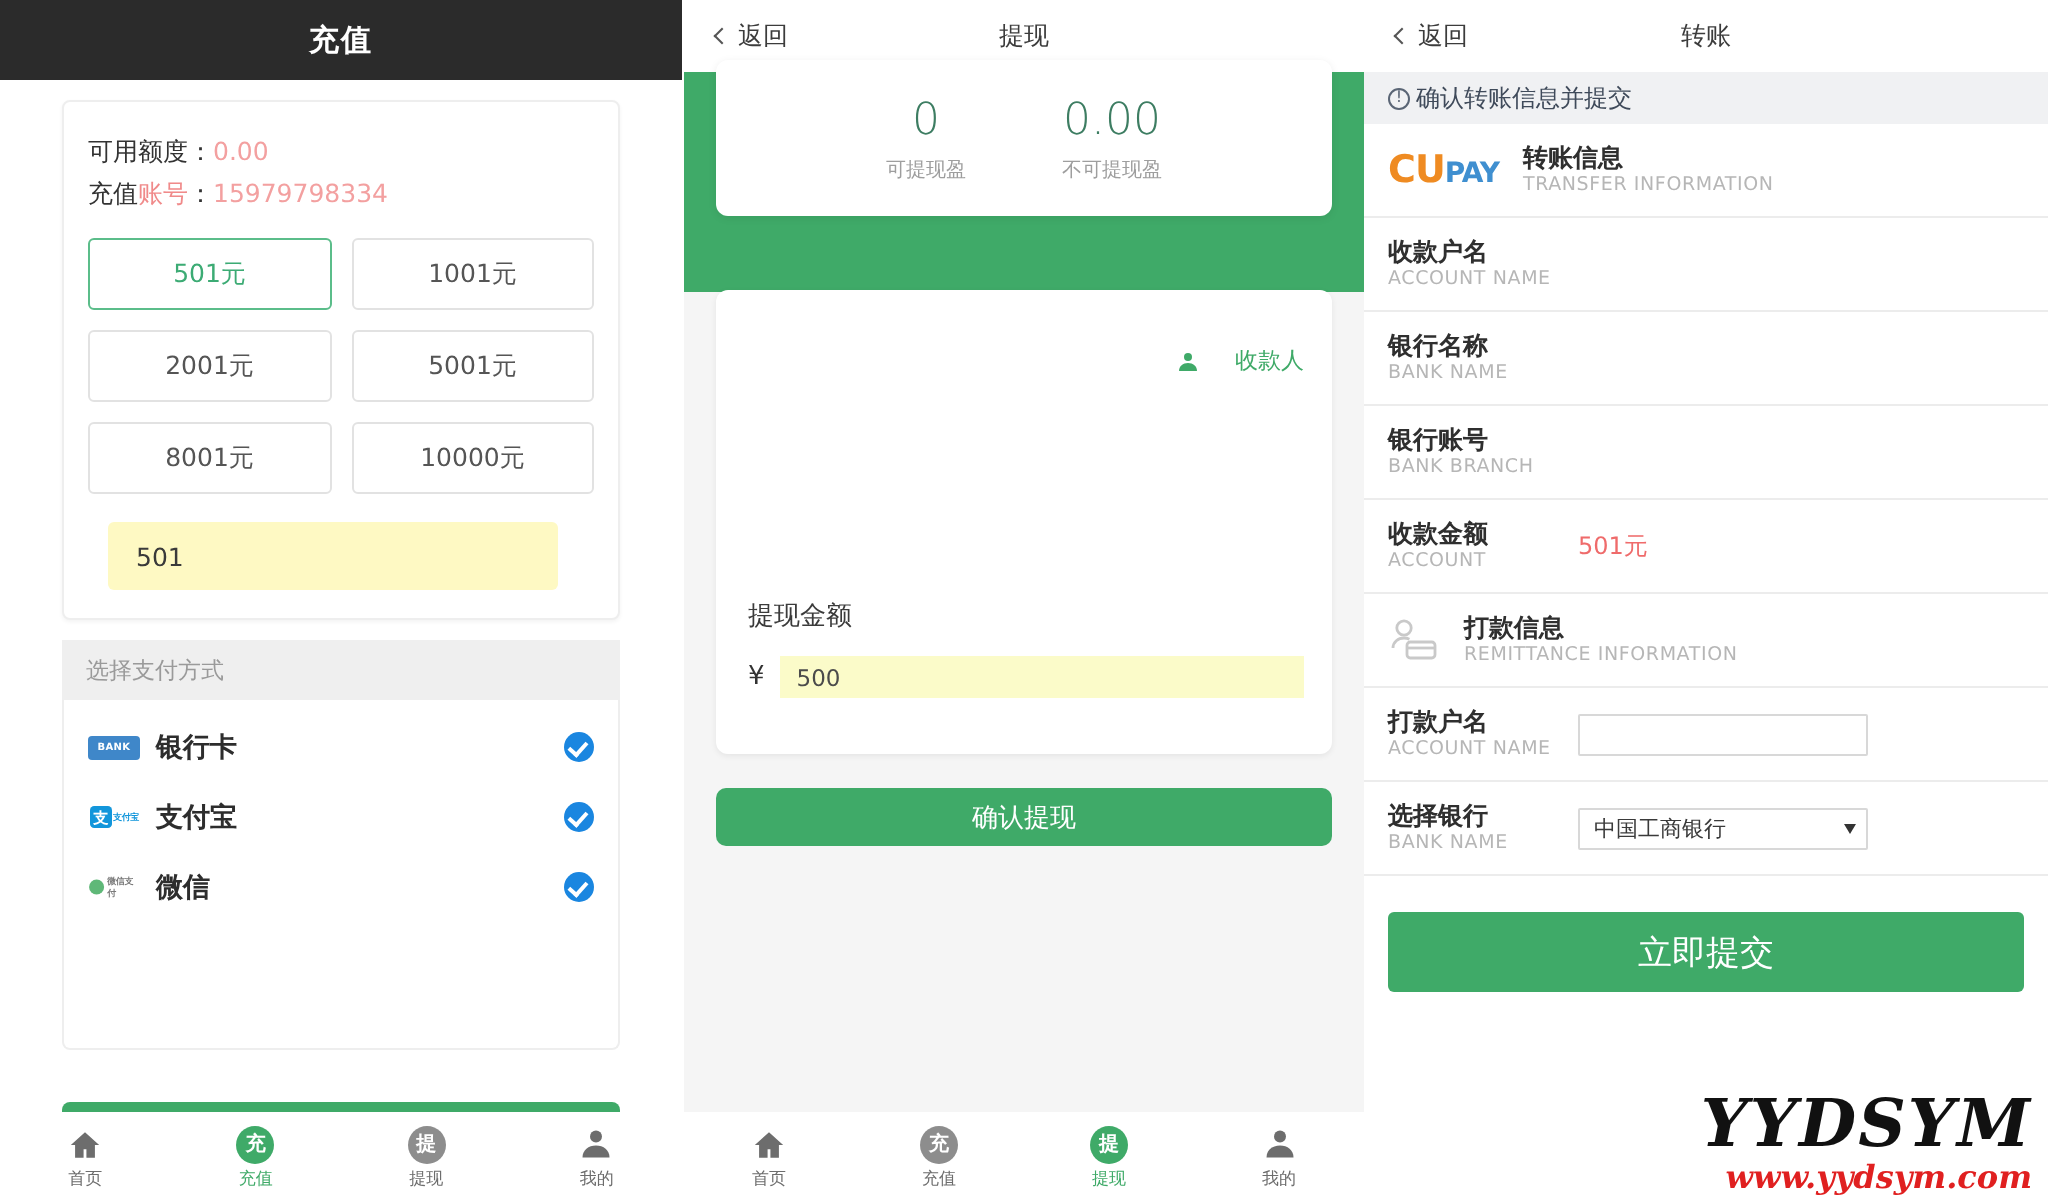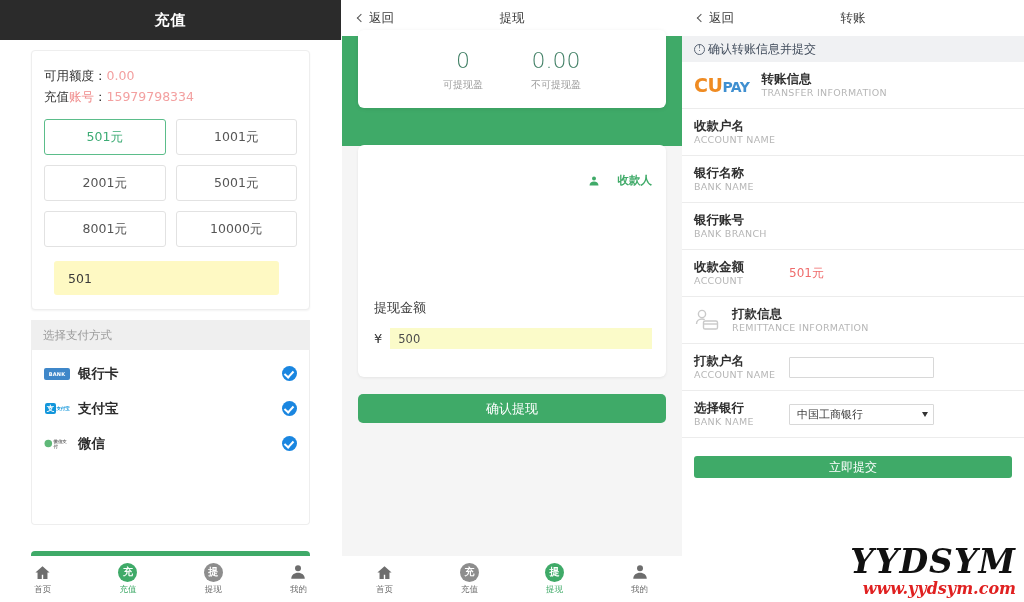--- a/index.html
+++ b/index.html
@@ -99,21 +99,21 @@
     display: flex; align-items: center; justify-content: center; gap: 48px;
   }
   .bal-cell { text-align:center; }
   .bal-cell .num { font-size: 22px; color: #3d7d62; font-weight: 300; line-height: 27px;}
   .bal-cell .cap { font-size: 10px; color: #9e9e9e; margin-top: 4px;}
   .b-paycard {
     position: absolute; left: 16px; right: 16px; top: 145px; height: 232px;
     background: #fff; border-radius: 6px; box-shadow: 0 1px 3px rgba(0,0,0,.07);
   }
   .payee { position:absolute; right: 14px; top: 28px; display:flex; align-items:center; gap:18px;
-           font-size: 11.5px; color: #3faa68; font-weight: bold; }
+           font-size: 11.5px; color: #3faa68; }
   .wd-label { position:absolute; left: 16px; bottom: 60px; font-size: 13px; color:#3b3b3b; }
   .wd-inputrow { position:absolute; left: 16px; right: 14px; bottom: 28px; display:flex; align-items:center; gap:8px;}
   .yen { font-size: 13px; color:#333; }
   .wd-input { flex:1; height: 21px; background:#fbfbc9; font-size: 11.5px; color:#4b4b4b;
               display:flex; align-items:center; padding-left: 8px; }
   .b-confirm {
     position:absolute; left: 16px; right: 16px; top: 394px; height: 29px; background:#3faa68;
     border-radius: 5px; color:#fff; font-size: 13px; display:flex; align-items:center; justify-content:center;
   }
 
@@ -136,22 +136,22 @@
   .c-lbl .en { font-size: 9.5px; color:#b6b6b6; letter-spacing:.3px; line-height:13px;}
   .c-val { font-size: 12px; color:#ef6b6b; }
   .remit-ico { width: 26px; height: 24px; }
   .c-input { width: 145px; height: 21px; border:1px solid #d8d8d8; background:#fff; border-radius:1px; }
   .c-select {
     width: 145px; height: 21px; border:1px solid #d8d8d8; background:#fff; border-radius:1px;
     display:flex; align-items:center; justify-content:space-between; padding: 0 5px 0 7px;
     font-size: 11px; color:#3a3a3a;
   }
   .caret { width:0;height:0;border-left:3.5px solid transparent;border-right:3.5px solid transparent;border-top:5px solid #333;}
-  .c-submit { margin: 18px 12px 0 12px; height: 22px; background:#3faa68; border-radius:3px; color:#fff;
-              font-size: 12px; display:flex; align-items:center; justify-content:center;}
+  .c-submit { margin: 18px 12px 0 12px; height: 40px; background:#3faa68; border-radius:3px; color:#fff;
+              font-size: 17px; display:flex; align-items:center; justify-content:center;}
 
   
   .wm { position:absolute; right: 8px; bottom: 4px; text-align:right; }
   .wm .big { font-family:"DejaVu Serif", serif; font-style: italic; font-weight: bold;
              font-size: 33px; color:#111; letter-spacing: 1px; line-height: 34px; text-align: right;}
   .wm .small { font-family:"DejaVu Serif", serif; font-style: italic; font-weight: bold;
              font-size: 16px; color:#e02020; line-height: 19px;}
 </style>
 </head>
 <body>

